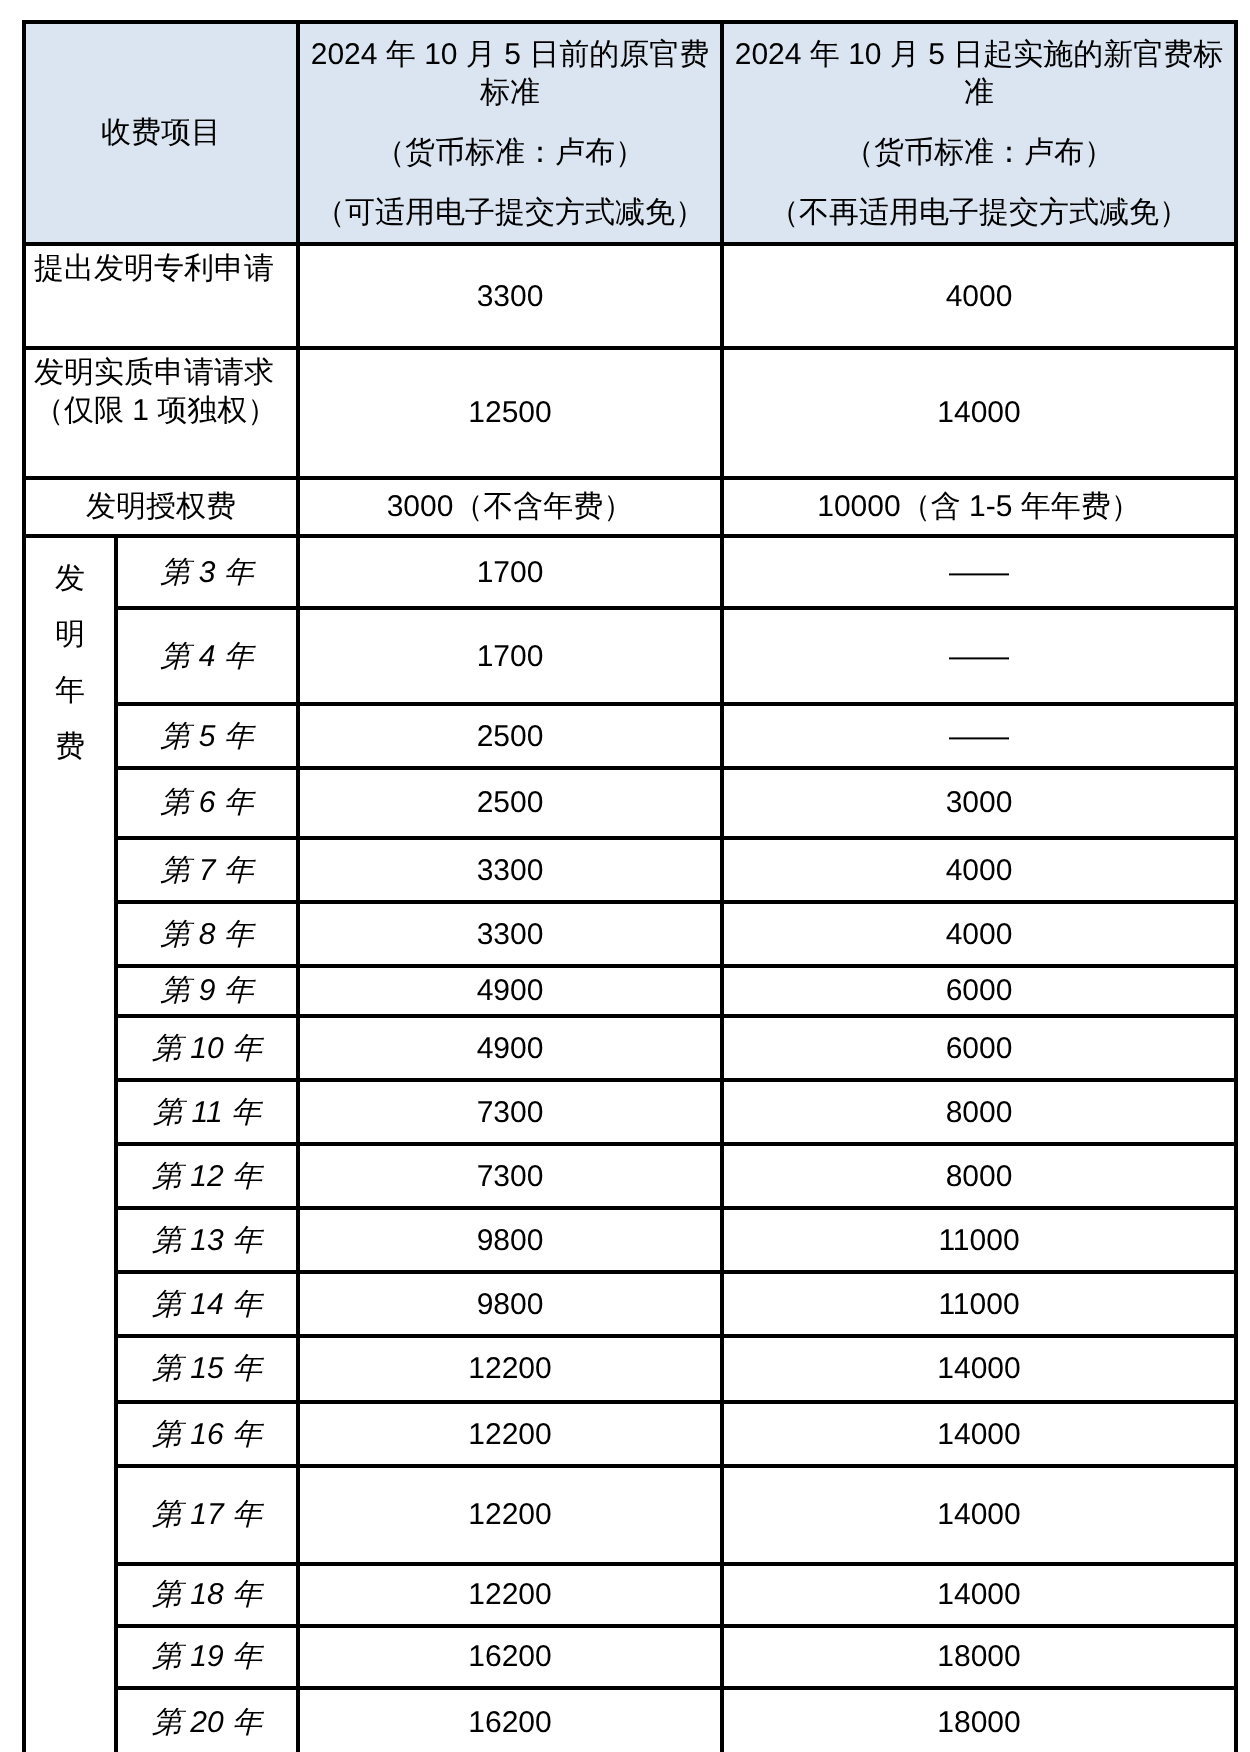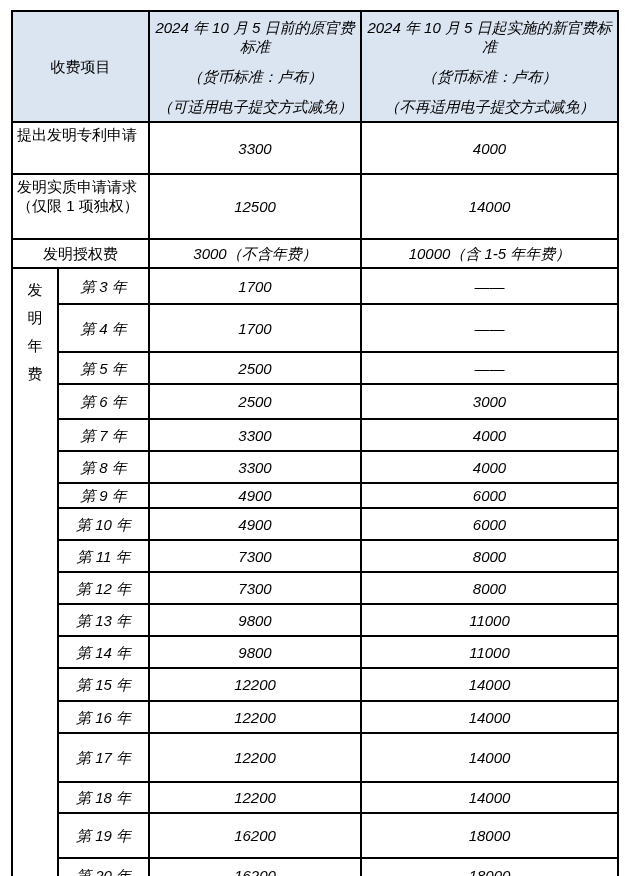--- a/index.html
+++ b/index.html
@@ -29,35 +29,34 @@
     border: 2px solid #000000;
     padding: 2px 4px;
     overflow: hidden;
     line-height: 19px;
   }
   td.header-cell {
     background: var(--header-bg, #dbe4f1);
     text-align: center;
     vertical-align: middle;
   }
-  td.header-cell .hline { margin: 0 0 11px 0; font-style: italic; }
+  td.header-cell .hline { margin: 0 0 11px 0; }
   td.header-cell .hline:last-child { margin-bottom: 0; }
   td.label-cell {
     text-align: left;
     vertical-align: top;
     padding-top: 4px;
   }
   td.label-single {
     text-align: center;
     vertical-align: middle;
   }
   td.value-cell {
     text-align: center;
     vertical-align: middle;
-    font-style: italic;
   }
   td.group-cell {
     vertical-align: top;
     text-align: center;
     padding: 0;
   }
   .vlabel {
     width: 16px;
     margin: 5px auto 0 auto;
     word-break: break-all;
@@ -194,21 +193,21 @@
     <tr style="height:49px">
       <td class="year-cell">第 17 年</td>
       <td class="value-cell">12200</td>
       <td class="value-cell">14000</td>
     </tr>
     <tr style="height:31px">
       <td class="year-cell">第 18 年</td>
       <td class="value-cell">12200</td>
       <td class="value-cell">14000</td>
     </tr>
-    <tr style="height:45px">
+    <tr style="height:31px">
       <td class="year-cell">第 19 年</td>
       <td class="value-cell">16200</td>
       <td class="value-cell">18000</td>
     </tr>
     <tr style="height:34px">
       <td class="year-cell">第 20 年</td>
       <td class="value-cell">16200</td>
       <td class="value-cell">18000</td>
     </tr>
 

